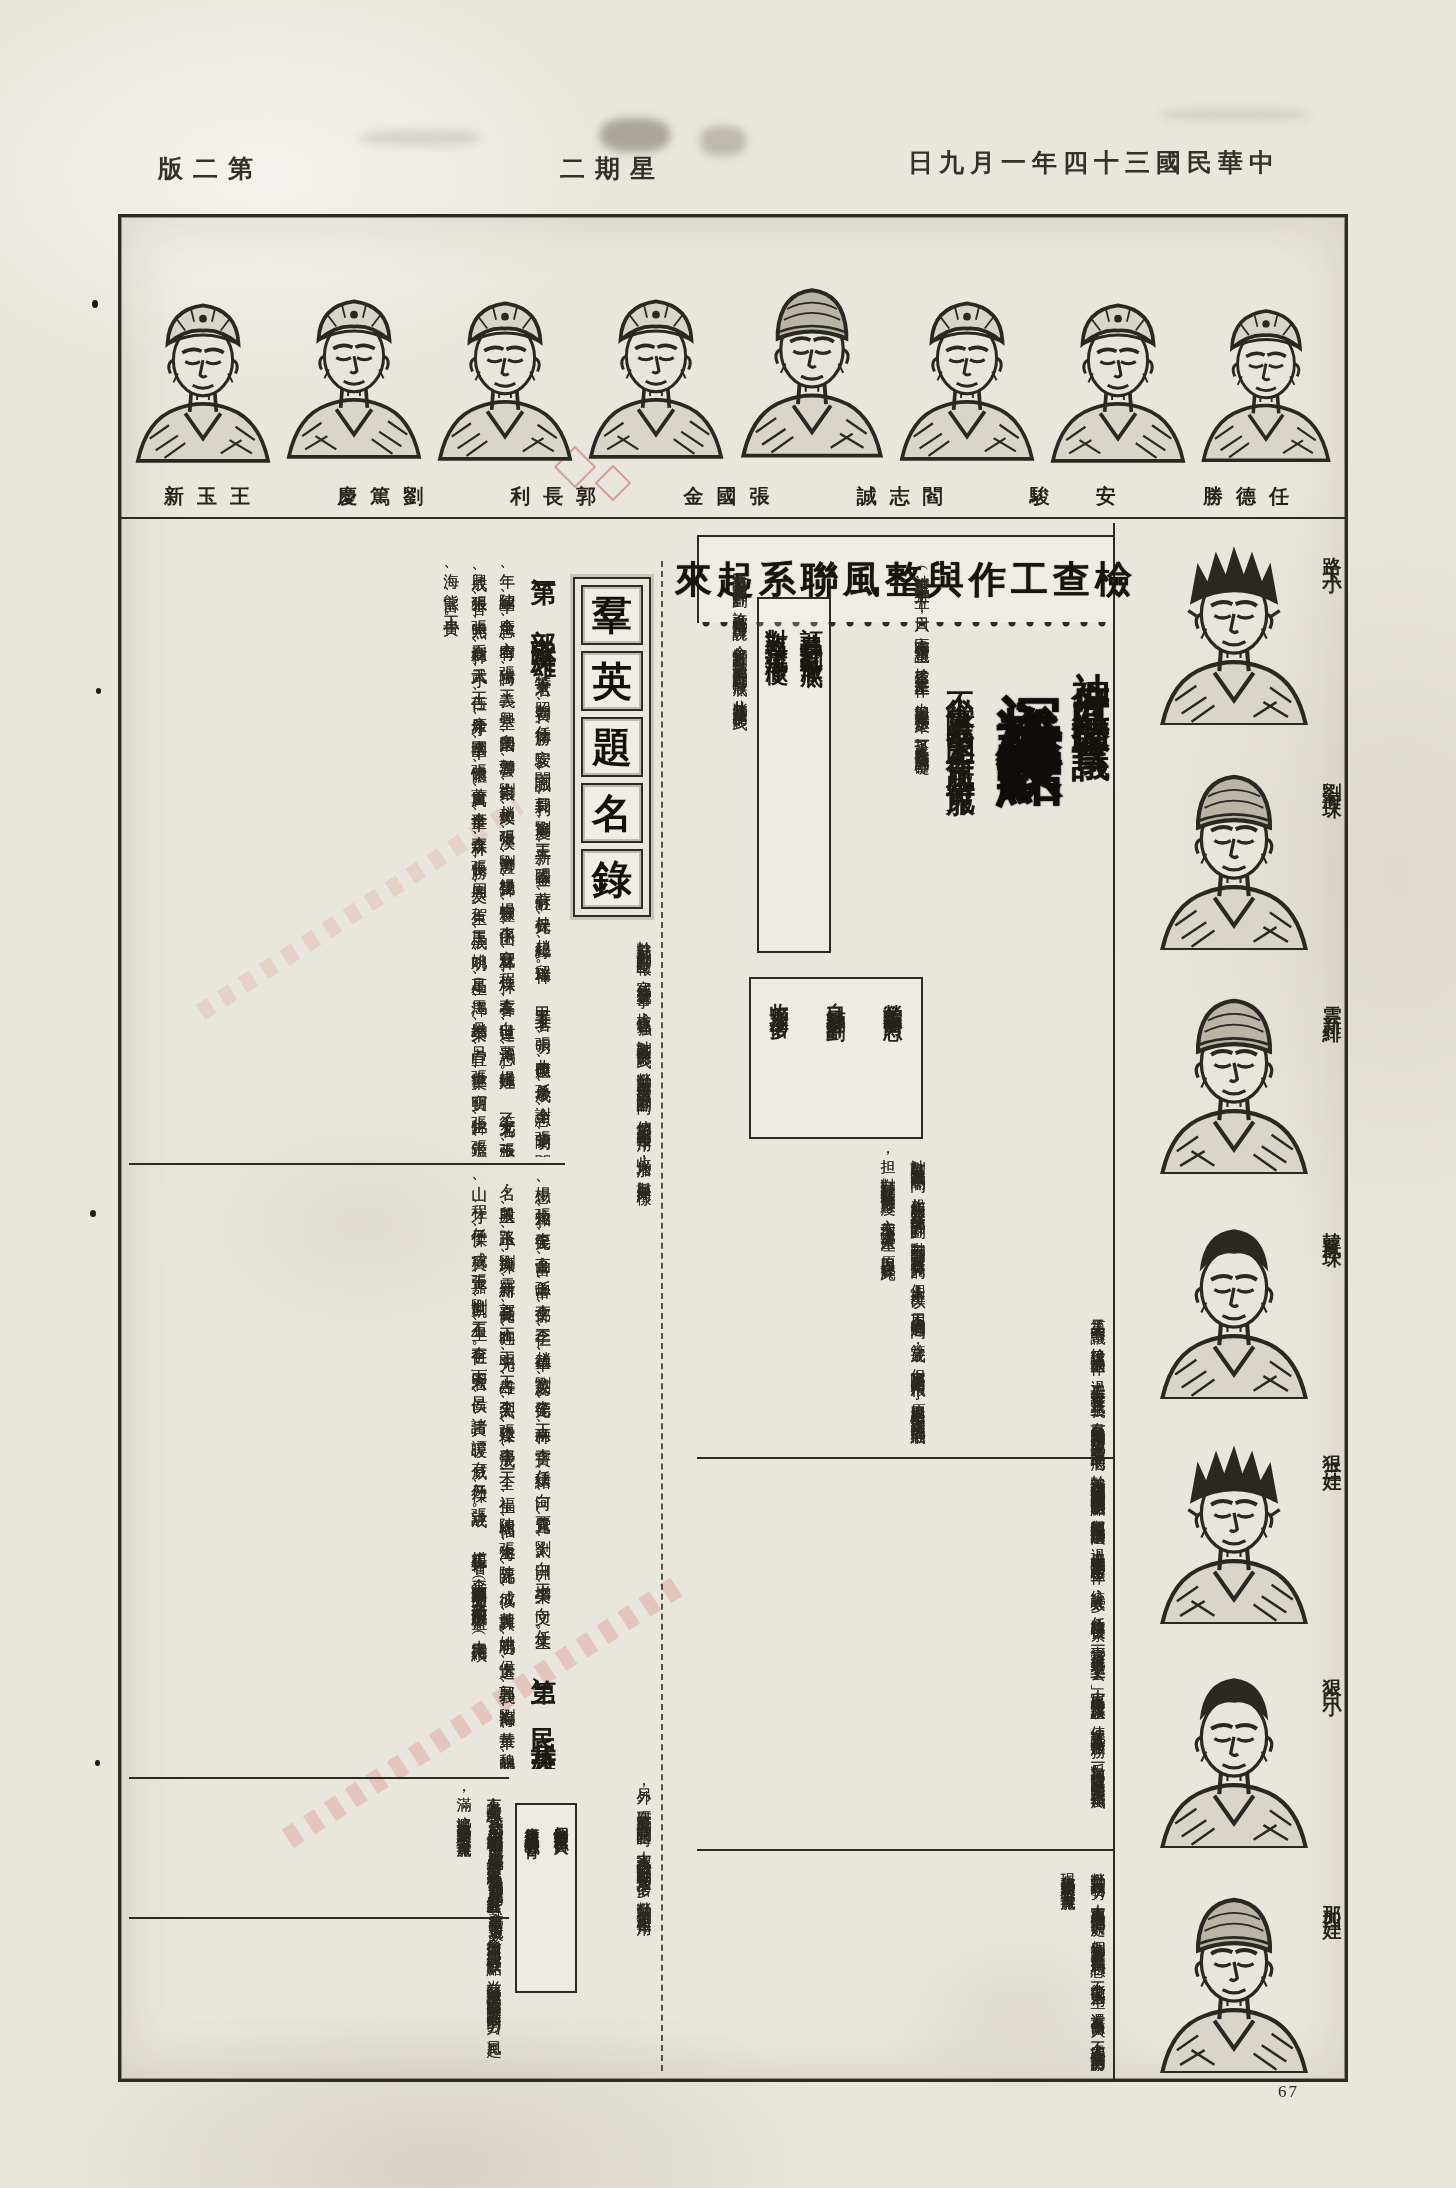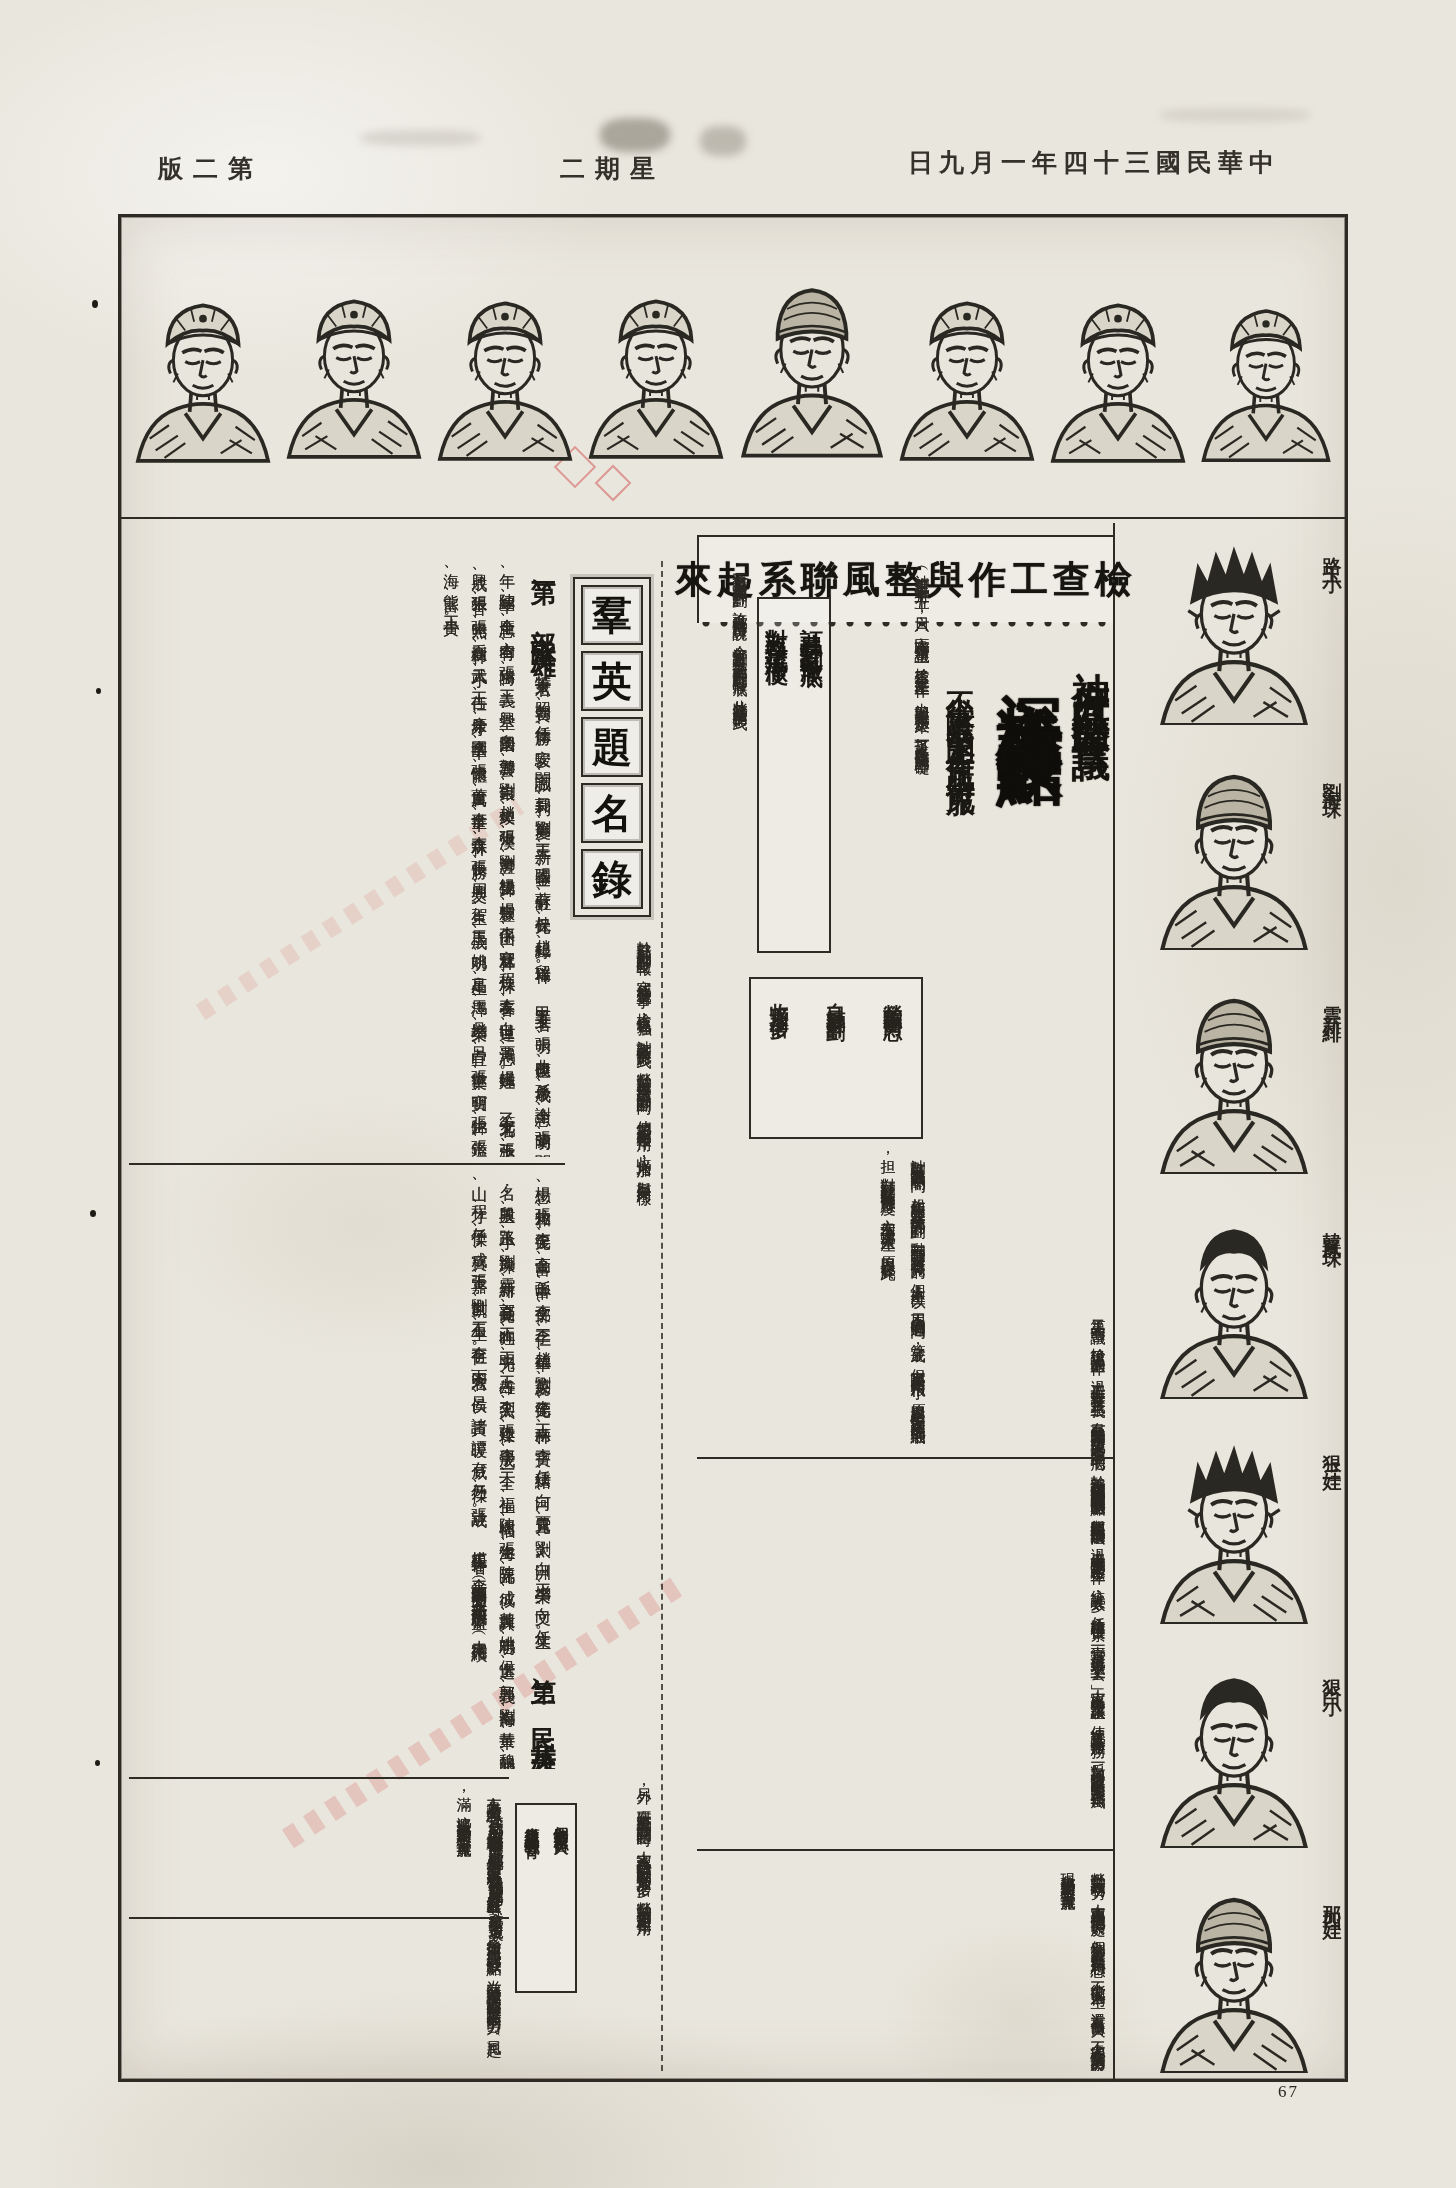--- a/index.html
+++ b/index.html
@@ -141,20 +141,29 @@
       <svg class="bust" width="148" height="214" viewBox="0 0 100 120">
           <use href="#bust-army"></use>
         </svg>
       <svg class="bust" width="148" height="210" viewBox="0 0 100 120" style="transform:scaleX(-1)">
           <use href="#bust-army"></use>
         </svg>
       <svg class="bust" width="142" height="204" viewBox="0 0 100 120">
           <use href="#bust-army"></use>
         </svg>
     </div>
+    <div class="abs" style="left:6px;top:262px;right:6px;height:34px;display:flex;justify-content:space-around;align-items:center;">
+      <span class="pname">新玉王</span>
+      <span class="pname">慶篤劉</span>
+      <span class="pname">利長郭</span>
+      <span class="pname">金國張</span>
+      <span class="pname">誠志閻</span>
+      <span class="pname">駿　安</span>
+      <span class="pname">勝德任</span>
+    </div>
     <div class="abs rule" style="left:0;top:300px;right:0;height:2px;"></div>
 
     <div class="abs" style="top:306px;right:0;width:232px;bottom:0;border-left:2px solid #2e2b24;display:flex;flex-direction:column;justify-content:space-between;padding:6px 0;box-sizing:border-box;">
       <div style="display:flex;align-items:center;justify-content:flex-end;">
         <svg class="bust" width="170" height="196" viewBox="0 0 100 120">
             <use href="#bust-fur"></use>
           </svg>
         <div class="v vname" style="height:170px;">路玉小</div>
       </div>
       <div style="display:flex;align-items:center;justify-content:flex-end;">

